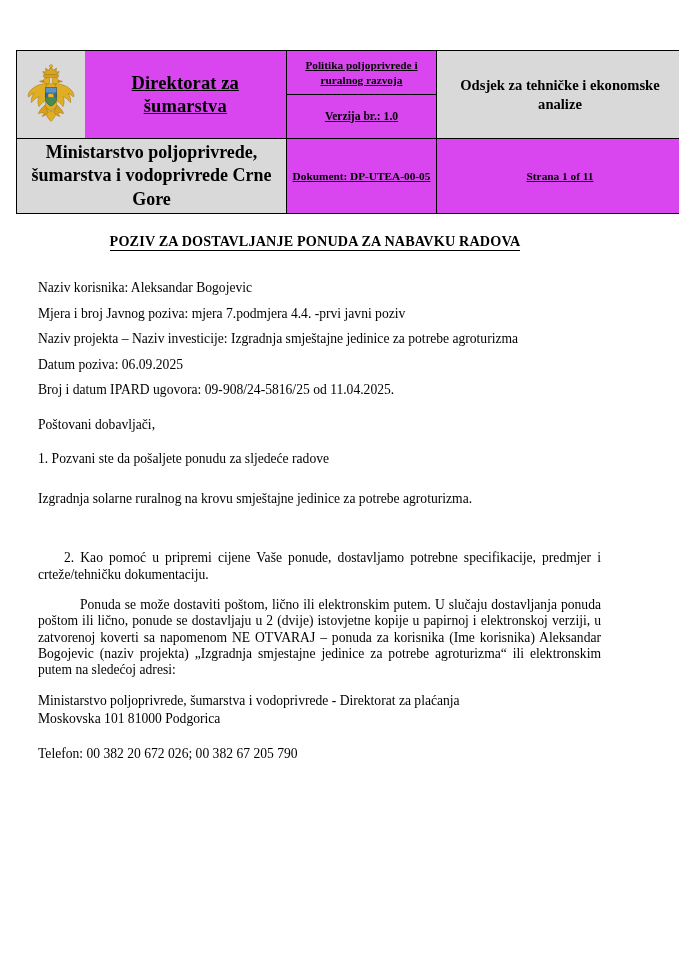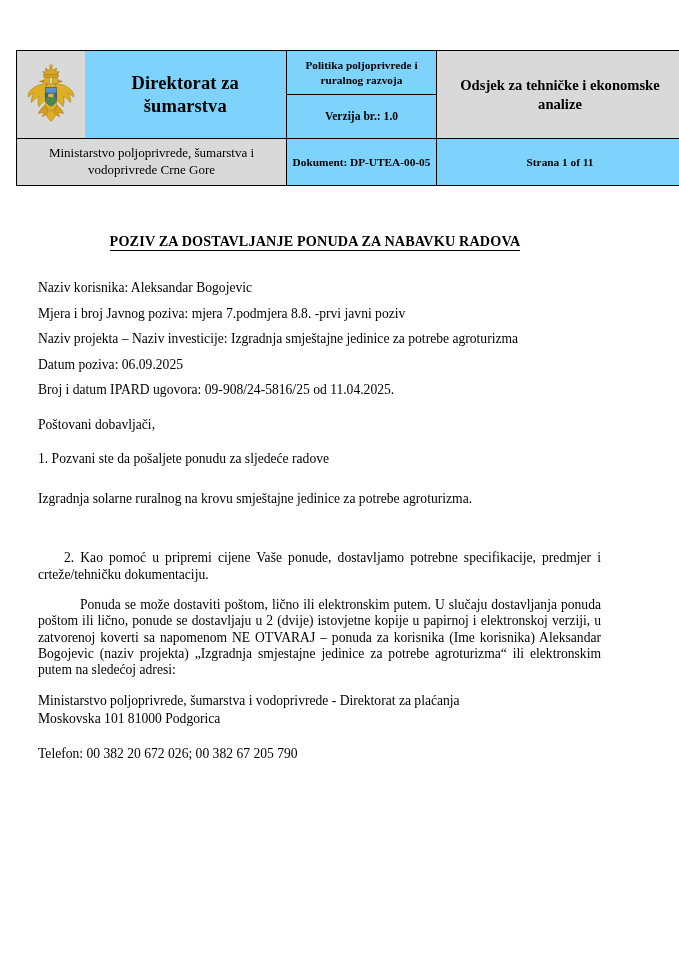--- a/index.html
+++ b/index.html
@@ -33,21 +33,21 @@
     table-layout: fixed;
   }
   .header-table td {
     border: 1.6px solid #000000;
     vertical-align: middle;
     text-align: center;
     padding: 2px 4px;
     box-sizing: border-box;
   }
   .cell-grey { background: #d9d9d9; }
-  .cell-white { background: #7dd3fc; }
+  .cell-white { background: #d946ef; text-decoration: underline; }
 
   .logo-cell {
     width: 68px;
     padding: 4px 2px;
     border-right: none !important;
   }
   .dir-cell {
     border-left: none !important;
     font-weight: bold;
     font-size: 18.5px;
@@ -62,22 +62,22 @@
   .version-cell {
     font-weight: bold;
     font-size: 11.6px;
   }
   .odsjek-cell {
     font-weight: bold;
     font-size: 14.6px;
     line-height: 1.3;
   }
   .ministry-cell {
-    font-weight: normal;
-    font-size: 13px;
+    font-weight: bold;
+    font-size: 18px;
     line-height: 1.3;
     padding: 4px 8px;
   }
   .doc-cell {
     font-weight: bold;
     font-size: 11.3px;
     line-height: 1.3;
   }
   .page-cell {
     font-weight: bold;
@@ -229,21 +229,21 @@
   </tbody>
     </table>
 
   <div class="doc-title">
     <span>POZIV ZA DOSTAVLJANJE PONUDA ZA NABAVKU RADOVA</span>
   </div>
 
   <div class="body-block">
 
     <p class="line">Naziv korisnika: Aleksandar Bogojevic</p>
-    <p class="line">Mjera i broj Javnog poziva: mjera 7.podmjera 8.8. -prvi javni poziv</p>
+    <p class="line">Mjera i broj Javnog poziva: mjera 7.podmjera 4.4. -prvi javni poziv</p>
     <p class="line">Naziv projekta – Naziv investicije: Izgradnja smještajne jedinice za potrebe agroturizma</p>
     <p class="line">Datum poziva: 06.09.2025</p>
     <p class="line">Broj i datum IPARD ugovora: 09-908/24-5816/25 od 11.04.2025.</p>
 
     <div class="gap-sm"></div>
 
     <p class="line">Poštovani dobavljači,</p>
 
     <div class="gap-sm"></div>
 

